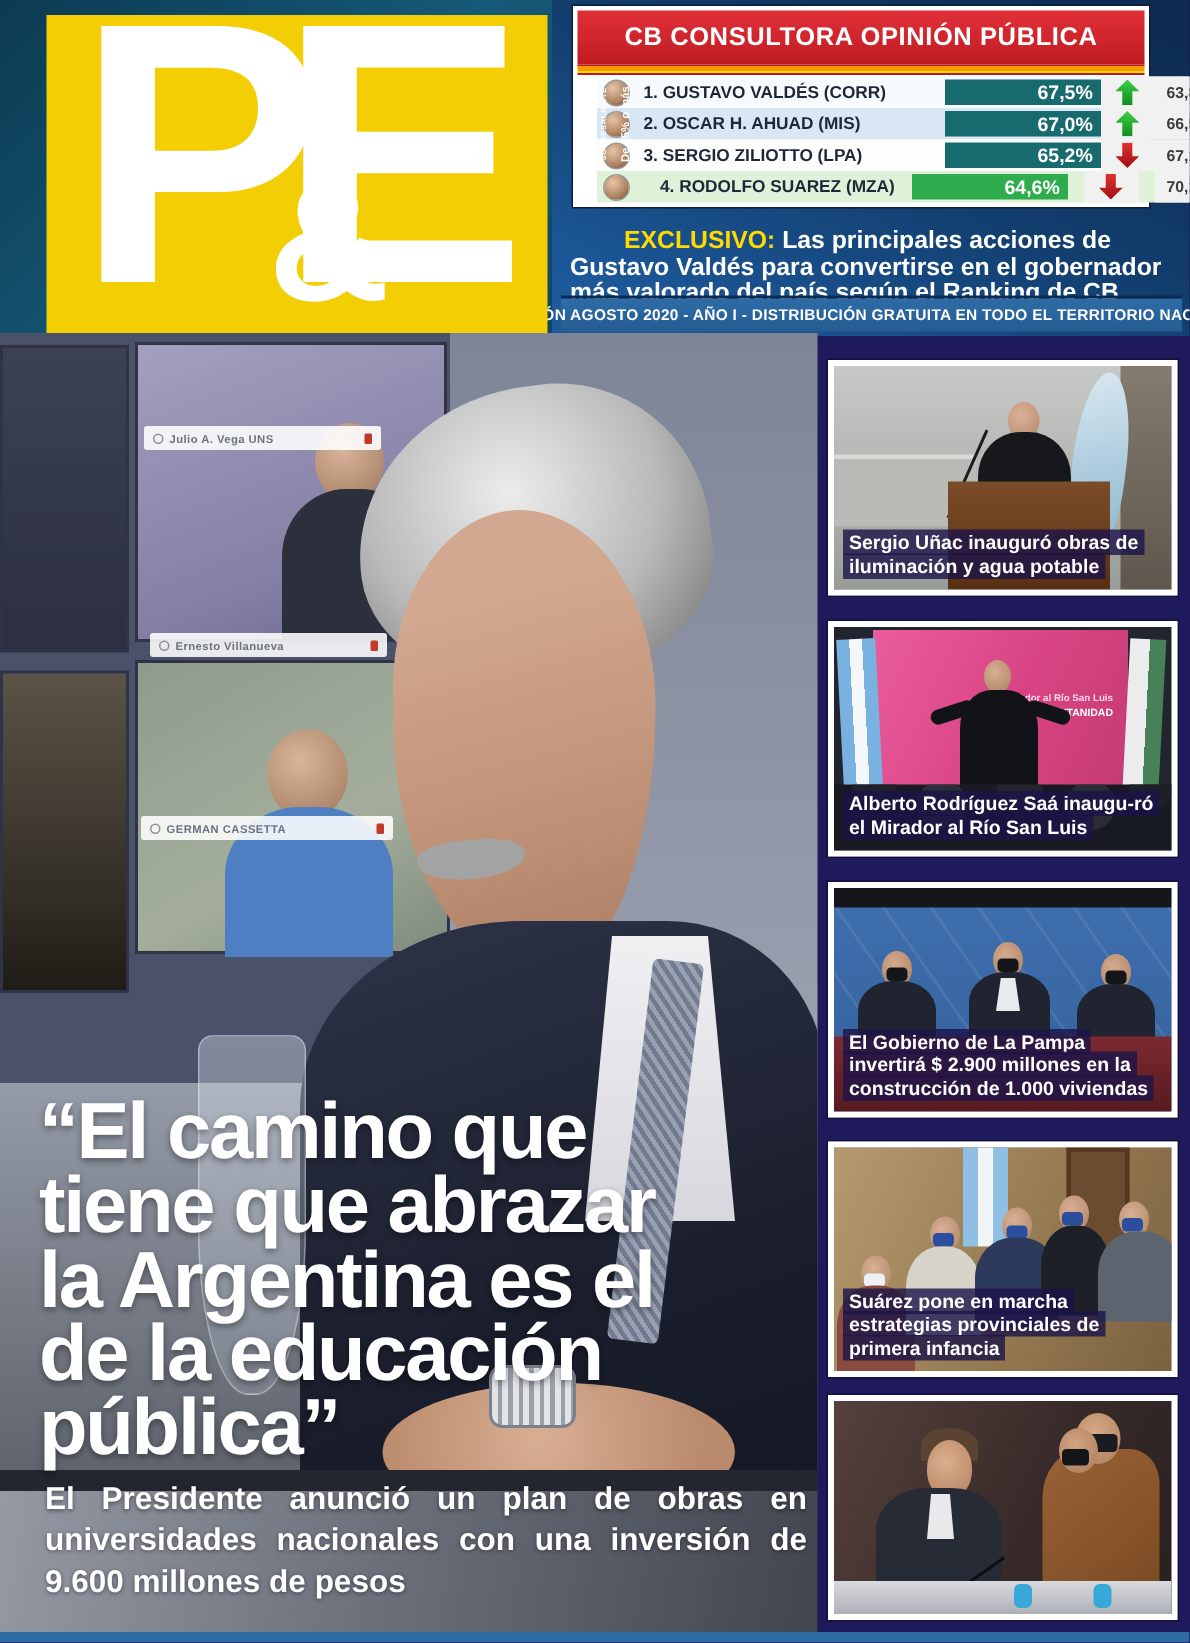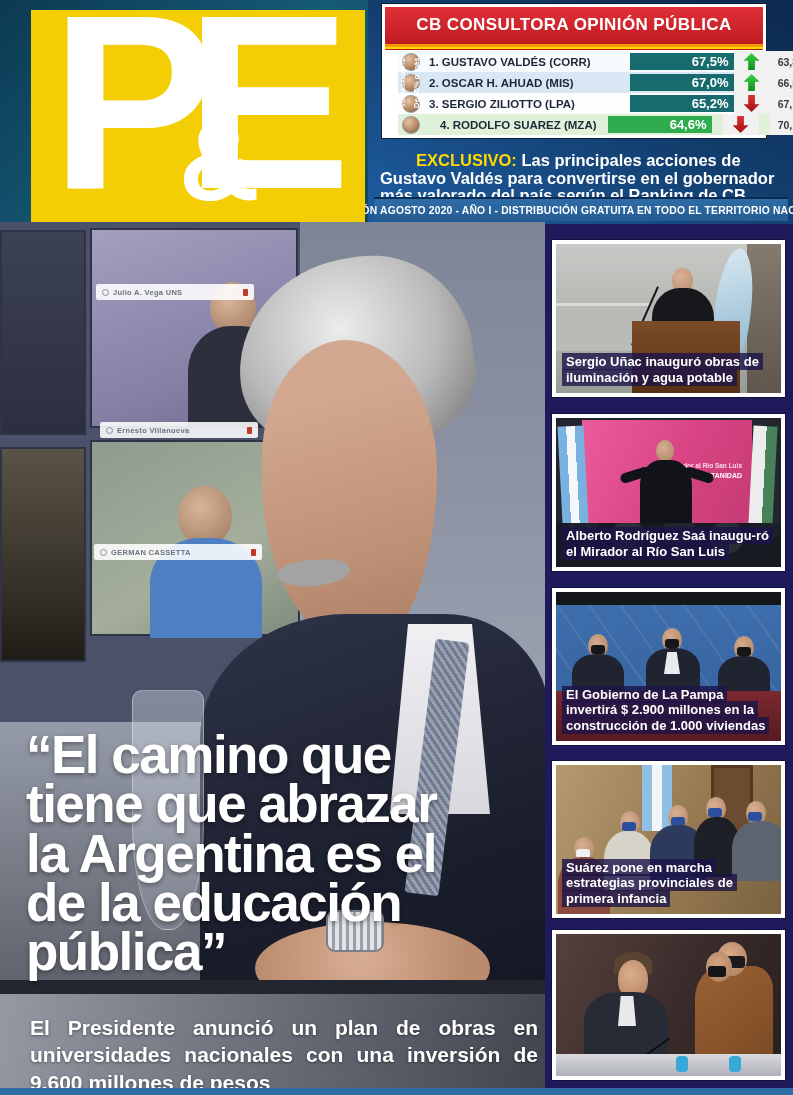--- a/index.html
+++ b/index.html
@@ -111,21 +111,21 @@
     background:repeating-linear-gradient(90deg,#e2e4e8 0 4px,#9aa0a8 4px 7px); border:2px solid #7b818a; }
   .desk-edge { left:0; top:758px; width:545px; height:16px; background:#23262e; }
   .desk { left:0; top:772px; width:545px; height:94px;
     background:linear-gradient(100deg,#9599a4 0%,#6c717c 45%,#41454f 100%); }
 
   
   .quote { left:26px; top:730px; width:516px; color:#fff; font-weight:700;
     font-size:53px; line-height:.93; letter-spacing:-1.5px;
     text-shadow:0 2px 5px rgba(0,0,0,.4); }
   .deck { left:30px; top:986px; width:508px; color:#fff; font-size:21px; font-weight:700;
-    line-height:1.3; text-align:justify; text-shadow:0 1px 3px rgba(0,0,0,.45);margin-top:28px; }
+    line-height:1.3; text-align:justify; text-shadow:0 1px 3px rgba(0,0,0,.45); }
 
   
   .card { position:absolute; left:552px; width:233px; height:157px;
     border:4px solid #fff; background:#777; overflow:hidden; box-shadow:0 0 0 1px #12103f; }
   .card-caption { position:absolute; left:6px; bottom:8px; width:214px; z-index:5;
     font-size:13px; font-weight:700; line-height:1.18; color:#fff; }
   .card-caption span { background:rgba(27,20,72,.8); padding:1px 4px;
     -webkit-box-decoration-break:clone; box-decoration-break:clone; }
   .scene { position:absolute; inset:0; }
   .s { position:absolute; }

